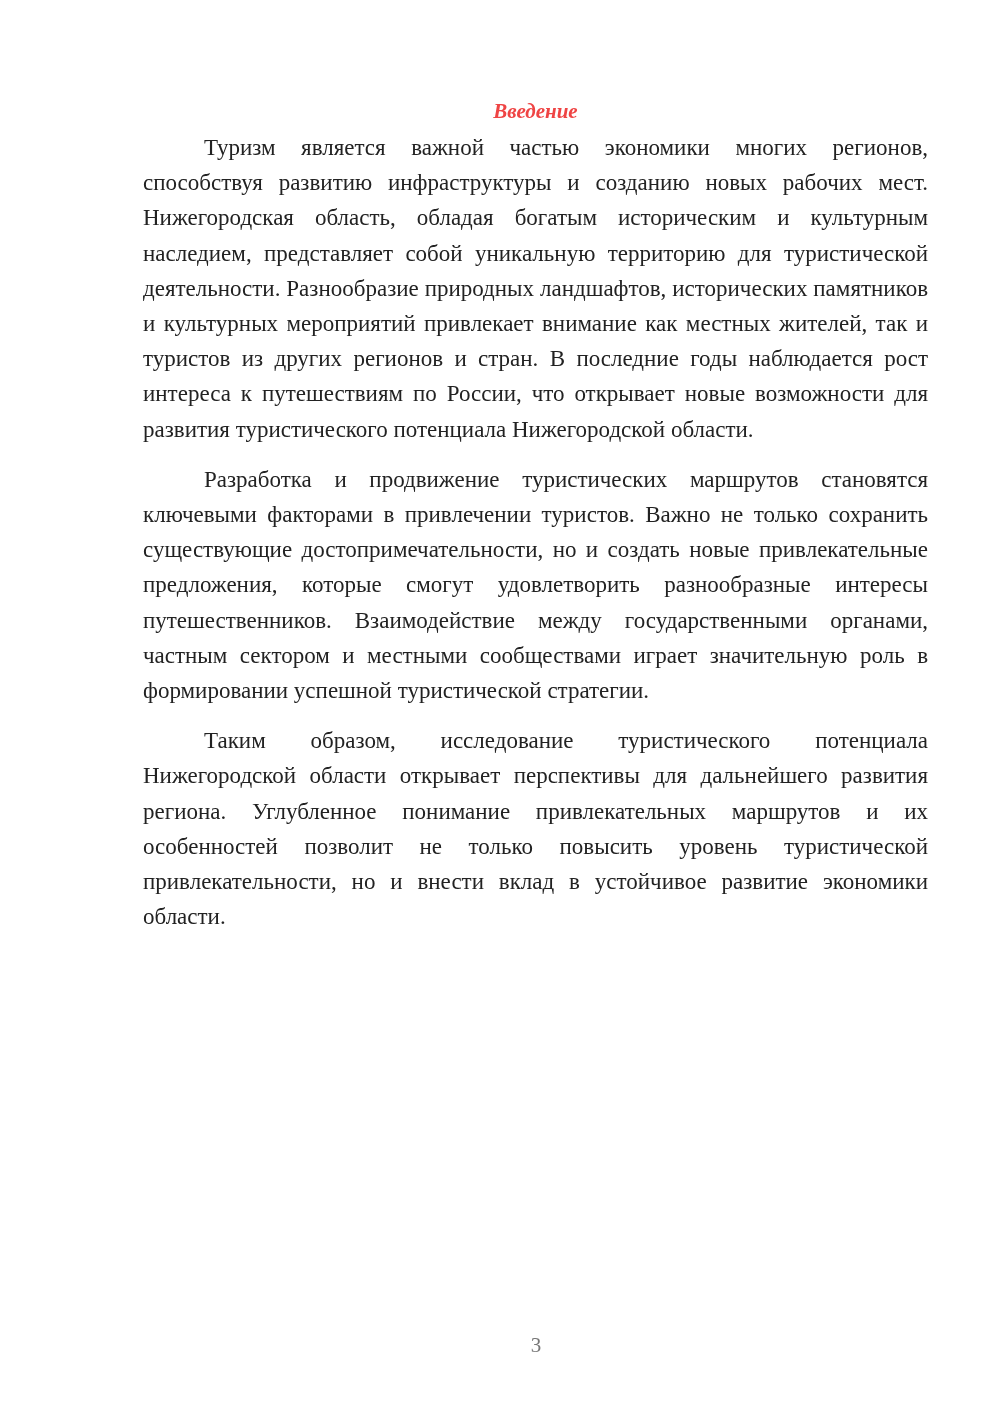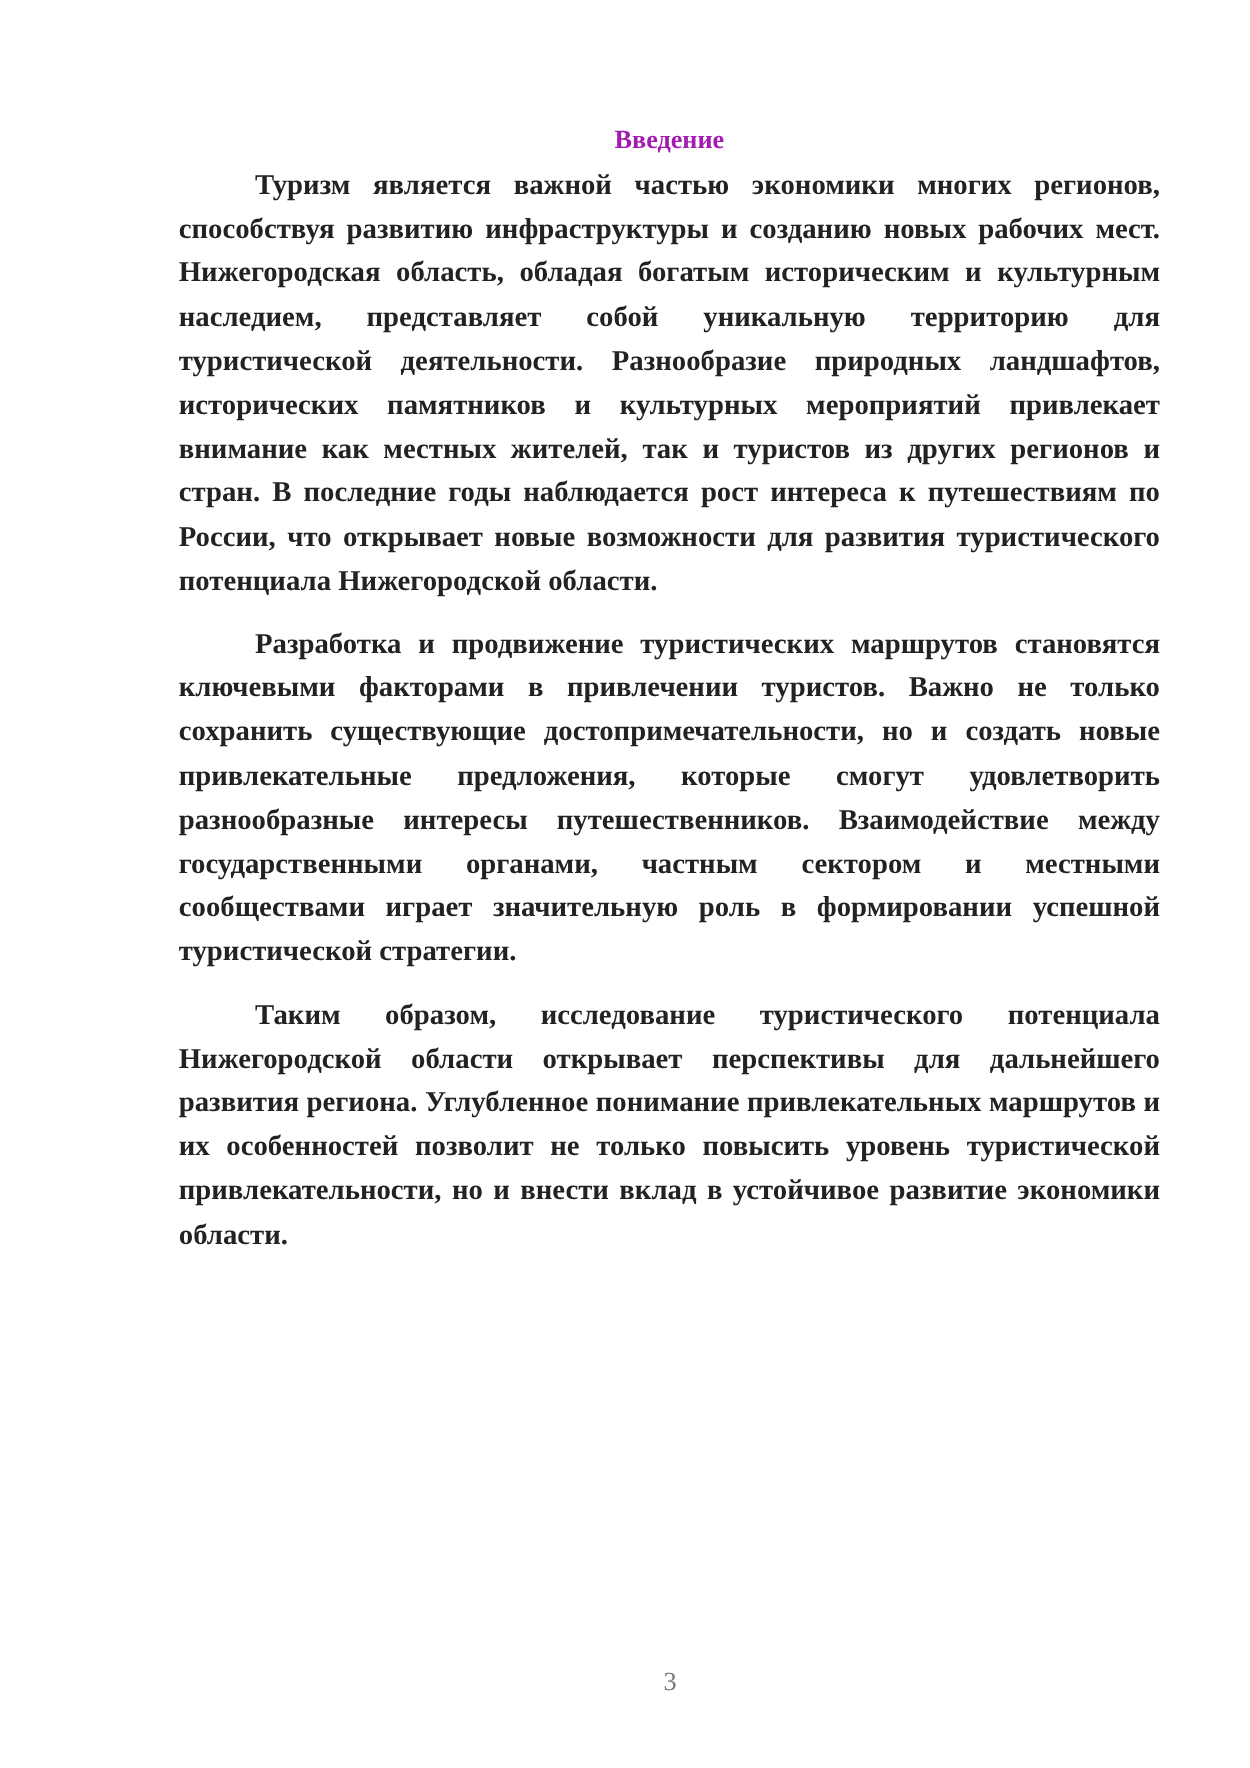--- a/index.html
+++ b/index.html
@@ -5,26 +5,25 @@
     html, body { margin: 0; padding: 0; background: #ffffff; }
     body { width: 1000px; height: 1414px; position: relative; overflow: hidden; }
     .page { position: absolute; left: 0; top: 0; width: 1000px; height: 1414px; background: #fff; }
     .content {
       position: absolute; left: 143px; top: 94px; width: 785px;
       font-family: "Liberation Serif", "DejaVu Serif", serif;
       font-size: 23px; line-height: 35.2px; color: #222;
     }
     .title {
       text-align: center; font-weight: bold; font-size: 21px;
-      line-height: 35px; margin: 0 0 1px 0; color: #a21caf;
+      line-height: 35px; margin: 0 0 1px 0; color: #ef4444; font-style: italic;
     }
     .para {
       text-align: justify; text-indent: 61px; margin: 0 0 15px 0;
       hyphens: none;
-      font-weight: bold;
     }
     .page-number {
       position: absolute; top: 1333px; left: 0; width: 1000px; padding-left: 72px; box-sizing: border-box;
       text-align: center; font-family: "Liberation Serif", serif;
       font-size: 21px; color: #777;
     }
   </style>
 </head>
 <body>
 

